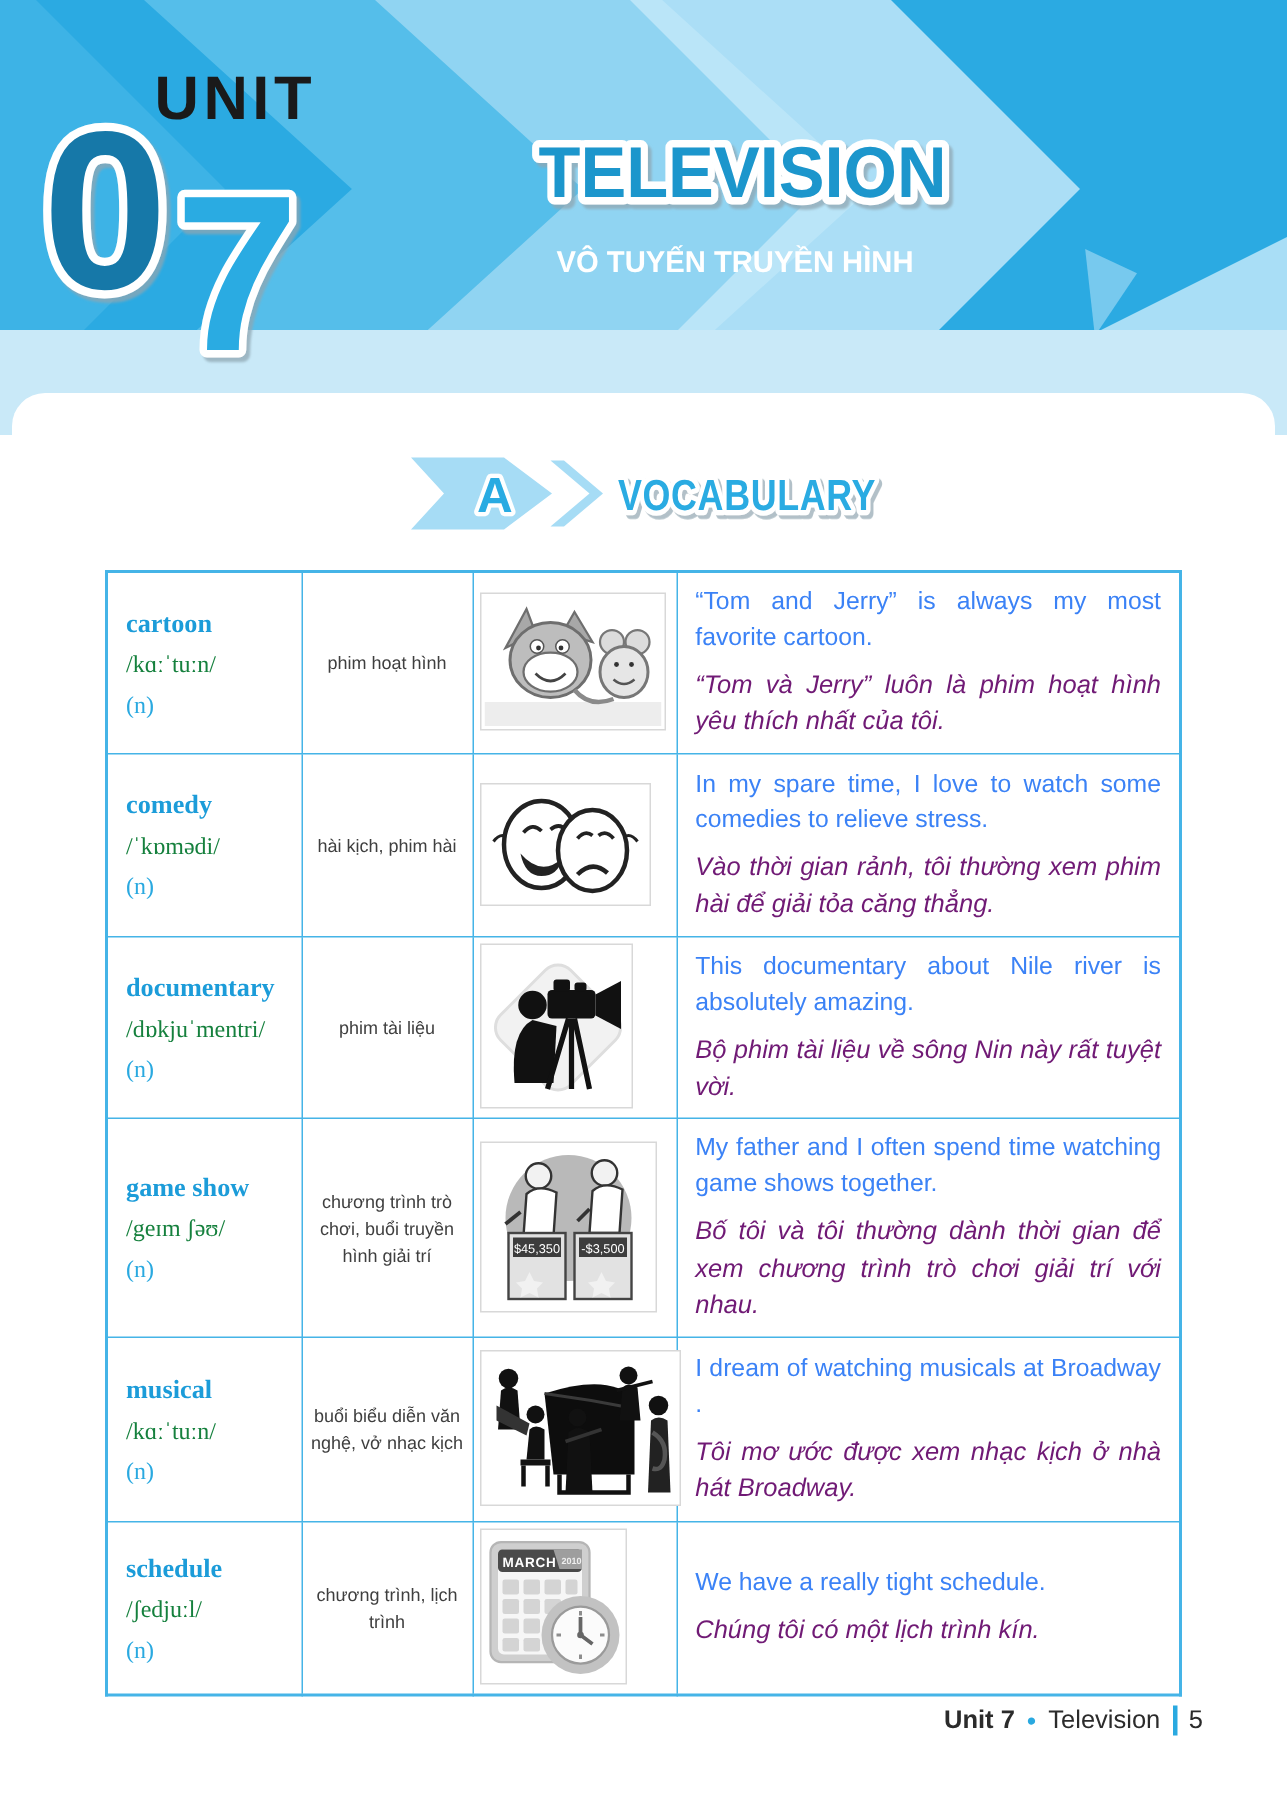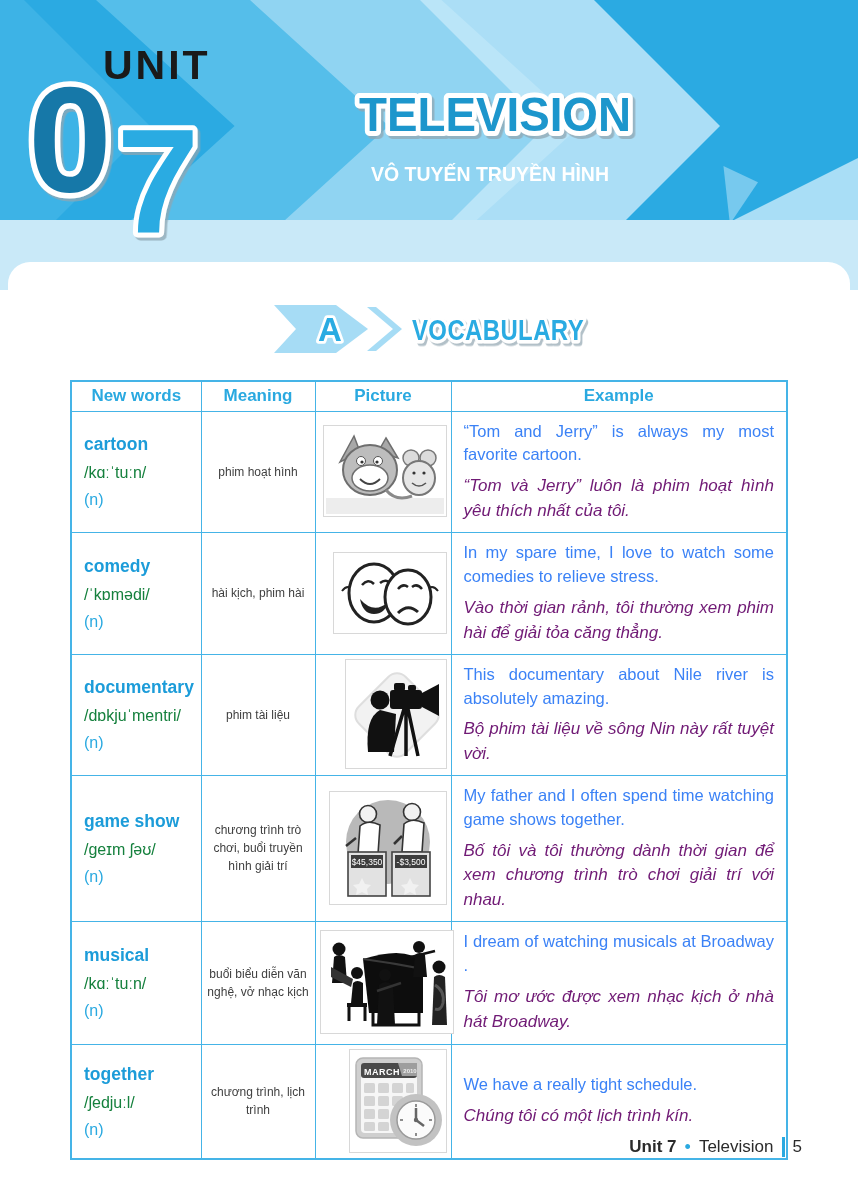--- a/index.html
+++ b/index.html
@@ -28,26 +28,26 @@
   .badge-wrap{display:flex;justify-content:center;margin:12px 0 0 0;}
   .badge-wrap text{font-family:"Liberation Sans","DejaVu Sans",sans-serif;}
 
   
   table.vocab{width:716px;margin:24px auto 0 auto;border-collapse:collapse;table-layout:fixed;
               border:2.5px solid #45B4E7;}
   table.vocab th,table.vocab td{border:1.6px solid #45B4E7;vertical-align:middle;}
   col.c-word{width:130px;} col.c-mean{width:114px;} col.c-pic{width:136px;} col.c-ex{width:336px;}
   tr.hdr{height:30px;}
   tr.hdr th{color:#2AA9E0;font-size:17px;font-weight:bold;text-align:center;background:#fff;}
-  td.word-cell{padding:8px 6px 8px 12px;}
+  td.word-cell{padding:8px 6px 8px 12px;font-family:Liberation Serif, serif;}
   .w-word{color:#1C9CD9;font-weight:bold;font-size:17.5px;margin-bottom:9px;}
   .w-ph{color:#15803d;font-size:16px;margin-bottom:9px;}
   .w-pos{color:#2AA9E0;font-size:16px;}
   td.mean-cell{text-align:center;color:#3F3F3F;font-size:12px;line-height:1.5;padding:4px 4px;}
-  td.pic-cell{text-align:right;padding:4px;}
+  td.pic-cell{text-align:left;padding:4px;}
   .pic-frame{display:inline-block;background:#fff;border:1px solid #d8d8d8;padding:2px;line-height:0;}
   td.ex-cell{padding:8px 12px;}
   .ex-en{color:#3b82f6;font-size:16.5px;line-height:1.45;text-align:justify;margin:0 0 7px 0;}
   .ex-vi{color:#701a75;font-size:17px;font-style:italic;line-height:1.45;text-align:justify;margin:0;}
   tr.r1{height:119px;} tr.r2{height:122px;} tr.r3{height:121px;}
   tr.r4{height:137px;} tr.r5{height:123px;} tr.r6{height:105px;}
 
   
   .footer{position:absolute;right:56px;bottom:10px;display:flex;align-items:flex-start;gap:8px;
           font-size:17px;color:#2b2b2b;}
@@ -100,26 +100,20 @@
   </div>
 
   <table class="vocab">
     <colgroup>
         <col class="c-word">
         <col class="c-mean">
         <col class="c-pic">
         <col class="c-ex">
       </colgroup>
     <tbody>
-        <tr class="hdr">
-      <th>New words</th>
-      <th>Meaning</th>
-      <th>Picture</th>
-      <th>Example</th>
-    </tr>
 
     <tr class="r1">
       <td class="word-cell">
         <div class="w-word">cartoon</div>
         <div class="w-ph">/kɑːˈtuːn/</div>
         <div class="w-pos">(n)</div>
       </td>
       <td class="mean-cell">phim hoạt hình</td>
       <td class="pic-cell">
         <span class="pic-frame">
@@ -278,21 +272,21 @@
         </span>
       </td>
       <td class="ex-cell">
         <p class="ex-en">I dream of watching musicals at Broadway .</p>
         <p class="ex-vi">Tôi mơ ước được xem nhạc kịch ở nhà hát Broadway.</p>
       </td>
     </tr>
 
     <tr class="r6">
       <td class="word-cell">
-        <div class="w-word">together</div>
+        <div class="w-word">schedule</div>
         <div class="w-ph">/ʃedjuːl/</div>
         <div class="w-pos">(n)</div>
       </td>
       <td class="mean-cell">chương trình, lịch trình</td>
       <td class="pic-cell">
         <span class="pic-frame">
           <svg width="92" height="98" viewBox="0 0 92 98">
             <rect width="92" height="98" fill="#ffffff"></rect>
             <rect x="4" y="6" width="66" height="80" rx="7" fill="#cfcfcf" stroke="#b5b5b5" stroke-width="1.5"></rect>
             <rect x="9" y="11" width="56" height="70" rx="4" fill="#f6f6f6"></rect>

